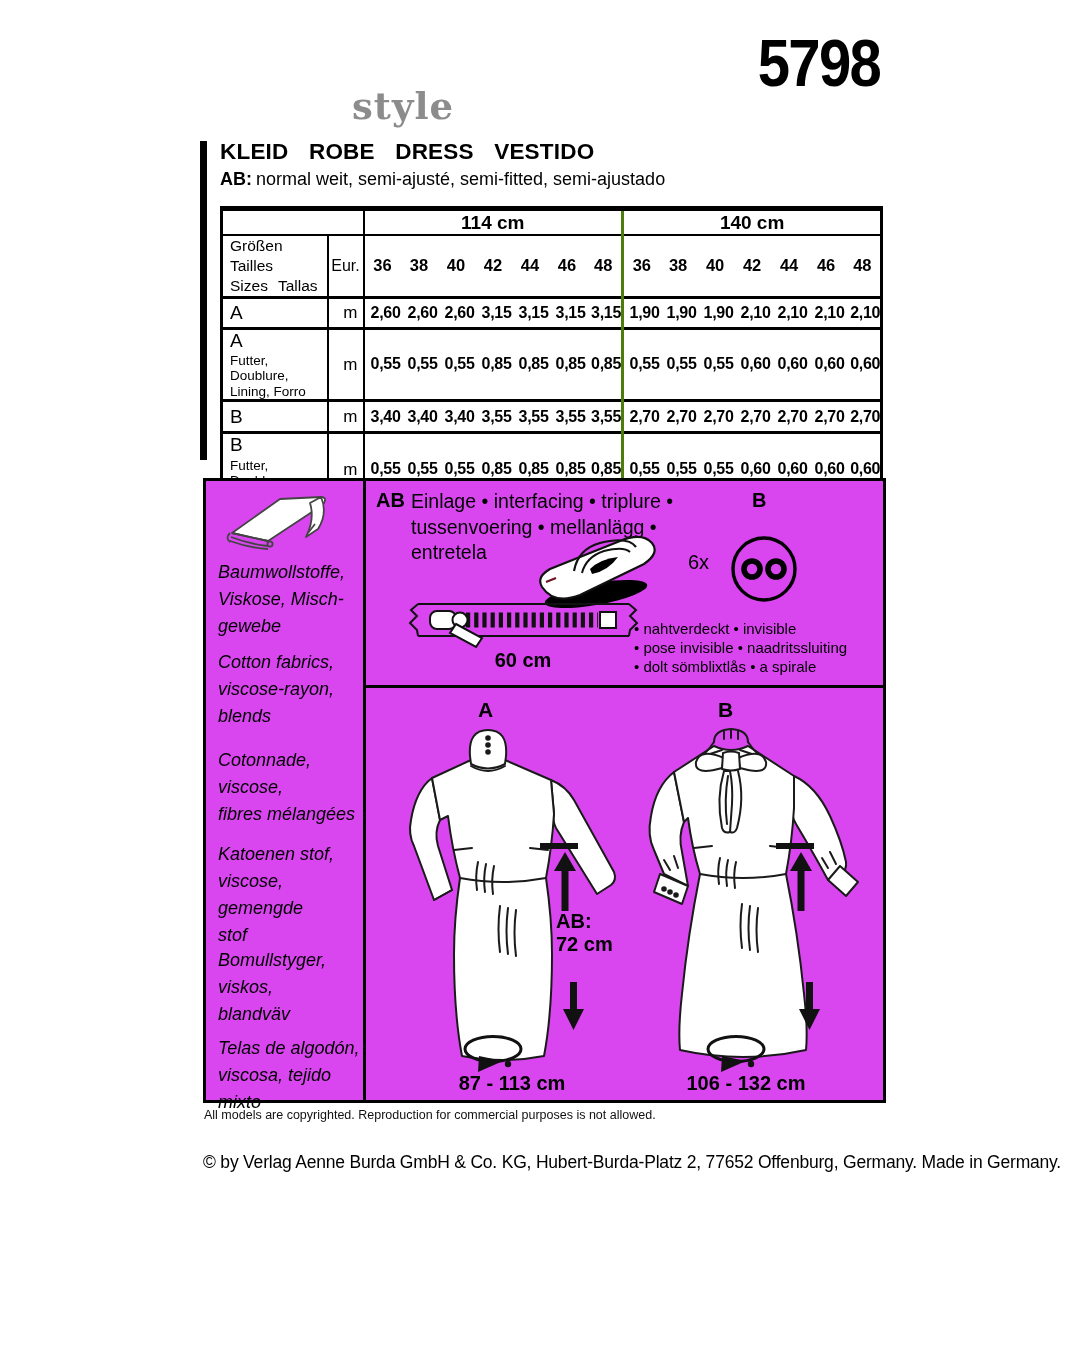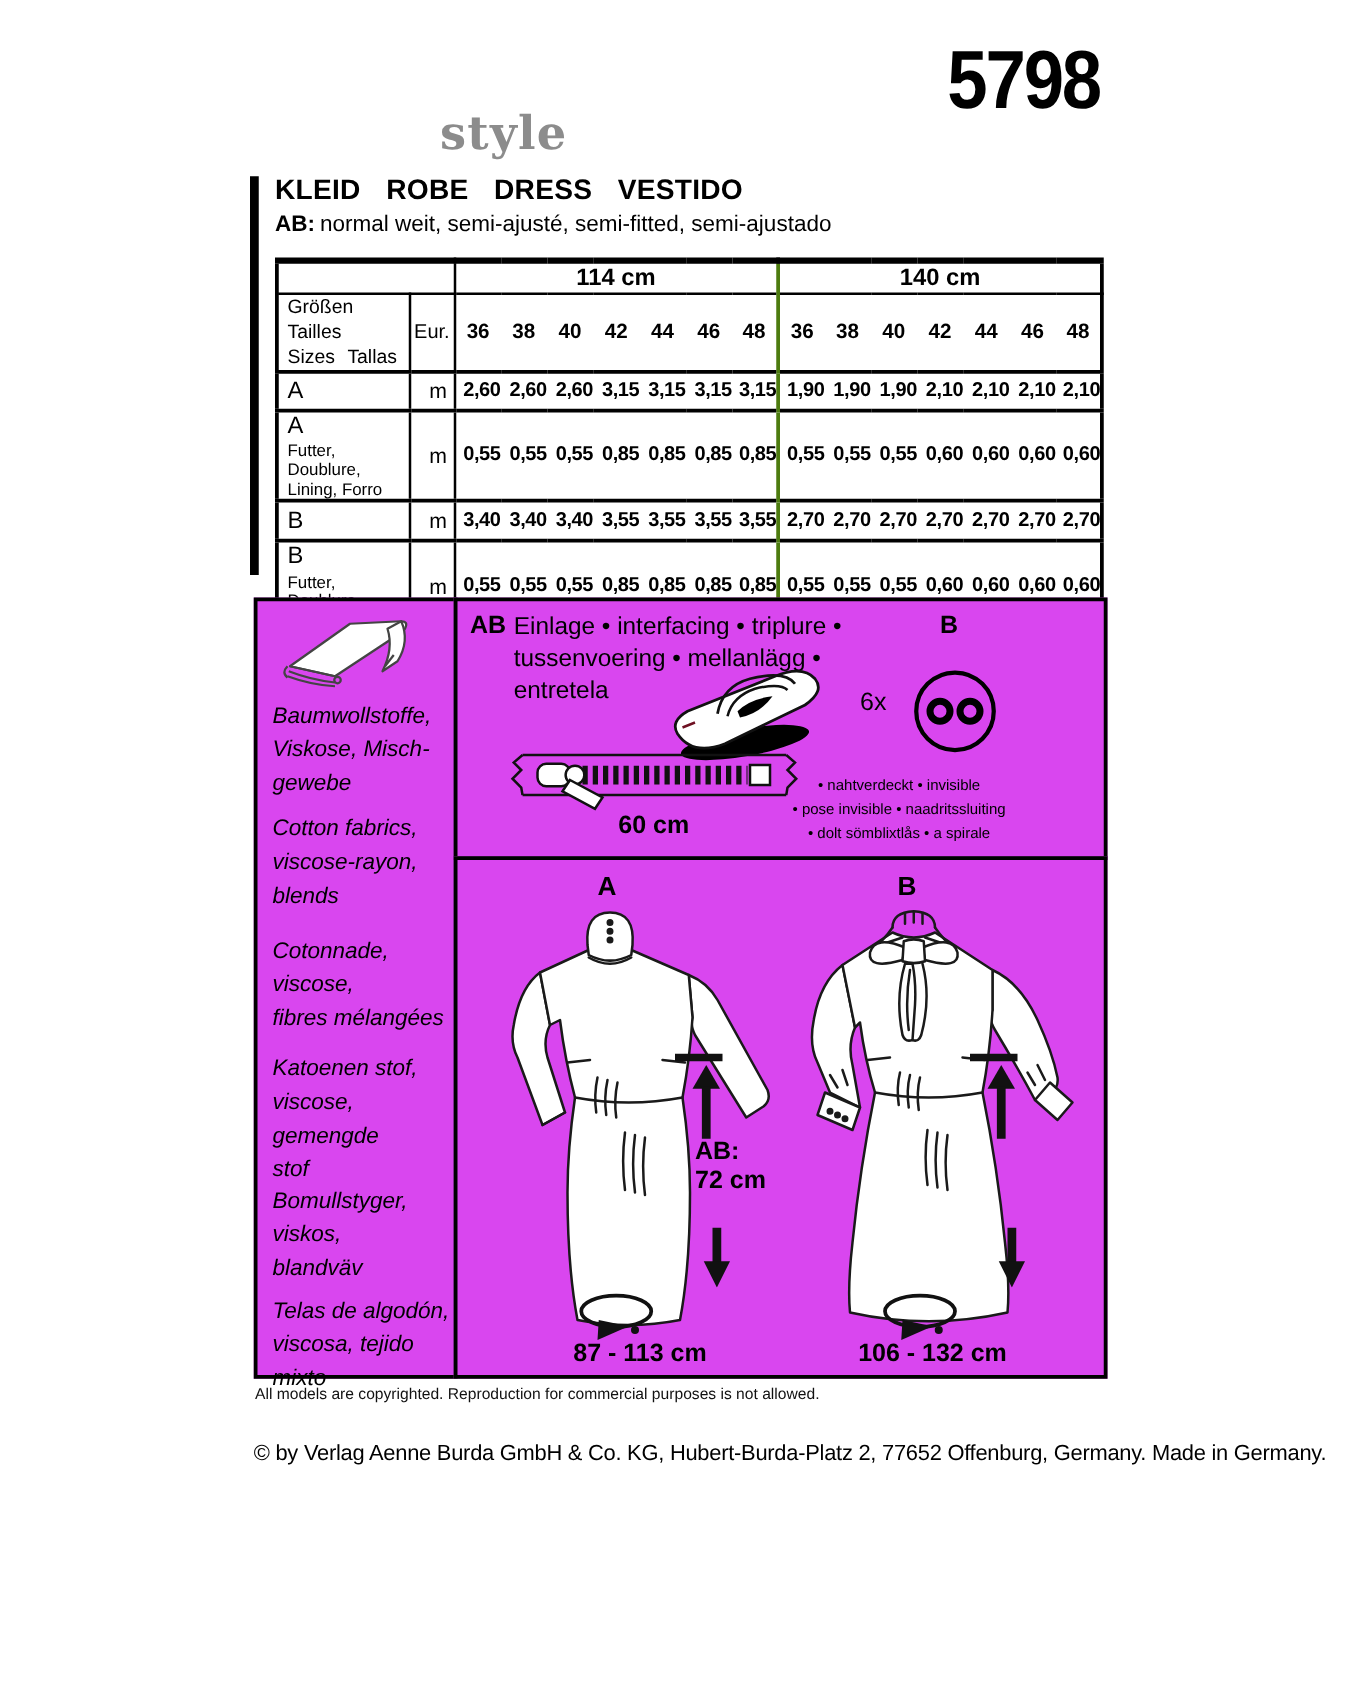--- a/index.html
+++ b/index.html
@@ -45,21 +45,21 @@
   #notions-box{left:363px;top:478px;width:523px;height:210px;}
   #views-box{left:363px;top:685px;width:523px;height:418px;}
 
   .mat-block{position:absolute;left:12px;width:148px;font-size:18px;line-height:27px;white-space:pre-line;font-style:italic;}
   .bolt-icon{position:absolute;left:12px;top:10px;}
 
   .abs{position:absolute;}
   .bold20{font-size:20px;font-weight:bold;}
   .preline{white-space:pre-line;}
   .interfacing-text{font-size:19.5px;line-height:25.5px;}
-  .zip-notes{font-size:12px;line-height:19px;text-align:center;}
+  .zip-notes{font-size:15px;line-height:19px;}
   .zip-len{width:242px;text-align:center;}
   .view-letter{font-size:21px;font-weight:bold;}
   .hem-text{font-size:20px;font-weight:bold;text-align:center;}
   .ab-note{font-size:20px;font-weight:bold;line-height:23px;}
 
   
   .legal{position:absolute;left:204px;top:1108px;font-size:12.5px;line-height:14.5px;color:#111;}
   .publisher{position:absolute;left:203px;top:1152px;font-size:17.5px;letter-spacing:-.2px;}
 </style>
 </head>

